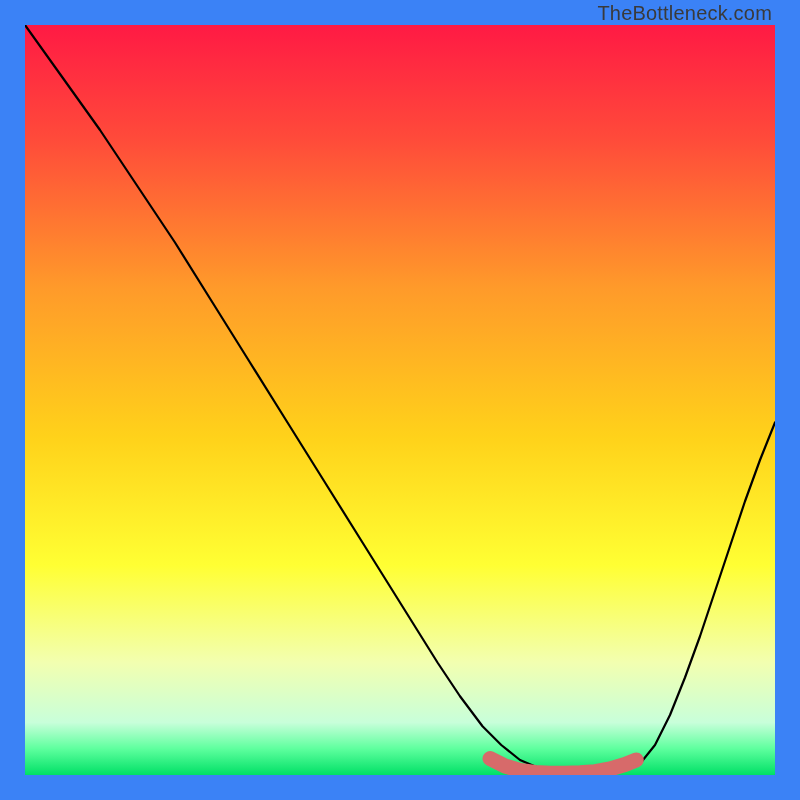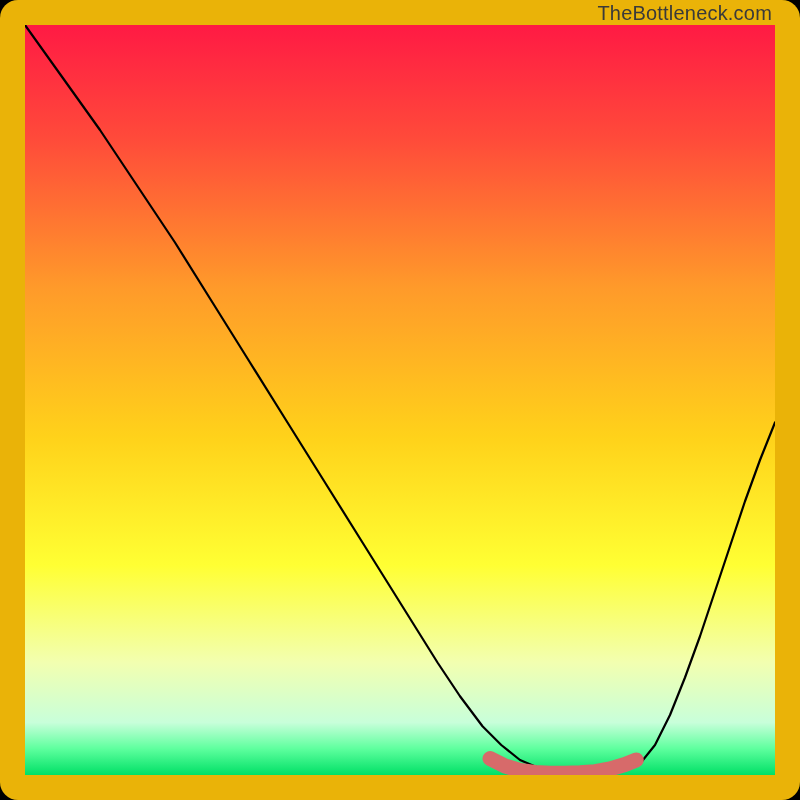--- a/index.html
+++ b/index.html
@@ -1,22 +1,21 @@
 <!DOCTYPE html>
 <html><head>
 <meta charset="utf-8">
 <style>
 * { margin: 0; padding: 0; box-sizing: border-box; }
 html, body { width: 800px; height: 800px; overflow: hidden; background: #000; }
 .frame {
   position: absolute;
   left: 0; top: 0;
   width: 800px; height: 800px;
-  background: #eab308;
-  border-radius: 18px;
+  background: #3b82f6;
 }
 .plot {
   position: absolute;
   left: 25px; top: 25px;
   width: 750px; height: 750px;
 }
 .watermark {
   position: absolute;
   top: 2px; right: 28px;
   font-family: Arial, Helvetica, sans-serif;

